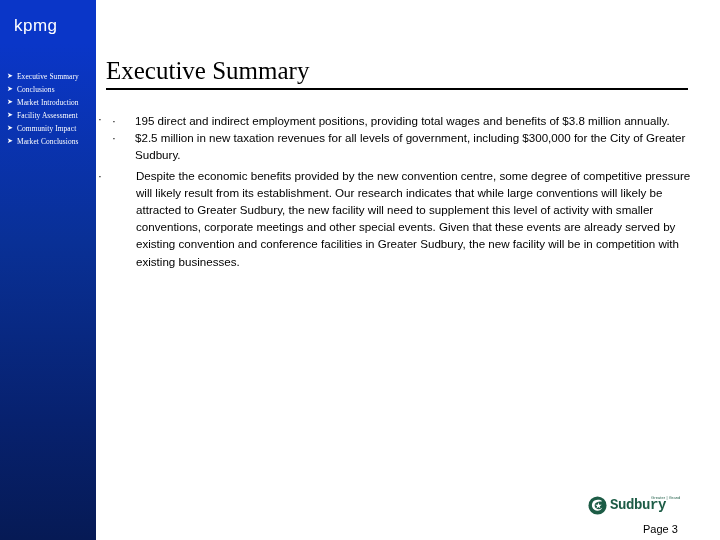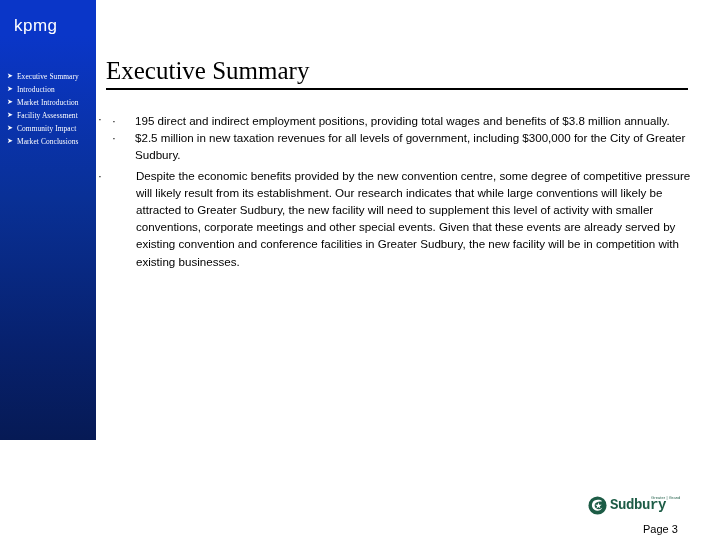--- a/index.html
+++ b/index.html
@@ -21,21 +21,21 @@
     width: 720px;
     height: 540px;
     background: #ffffff;
   }
 
   
   #sidebar {
     position: absolute;
     left: 0; top: 0;
     width: 96px;
-    height: 440px;
+    height: 540px;
     background: linear-gradient(180deg, #0a36c8 0%, #0a36c8 8%, #093096 45%, #07216e 78%, #061a55 100%);
   }
 
   #brand {
     position: absolute;
     left: 14px;
     top: 17px;
     color: #ffffff;
     font-family: "Liberation Sans", sans-serif;
     font-size: 17px;
@@ -215,21 +215,21 @@
 
     <nav id="nav">
 
       <div class="nav-item">
         <span class="nav-arrow">➤</span>
         <span>Executive Summary</span>
       </div>
 
       <div class="nav-item">
         <span class="nav-arrow">➤</span>
-        <span>Introduction</span>
+        <span>Conclusions</span>
       </div>
 
       <div class="nav-item">
         <span class="nav-arrow">➤</span>
         <span>Market Introduction</span>
       </div>
 
       <div class="nav-item">
         <span class="nav-arrow">➤</span>
         <span>Facility Assessment</span>

